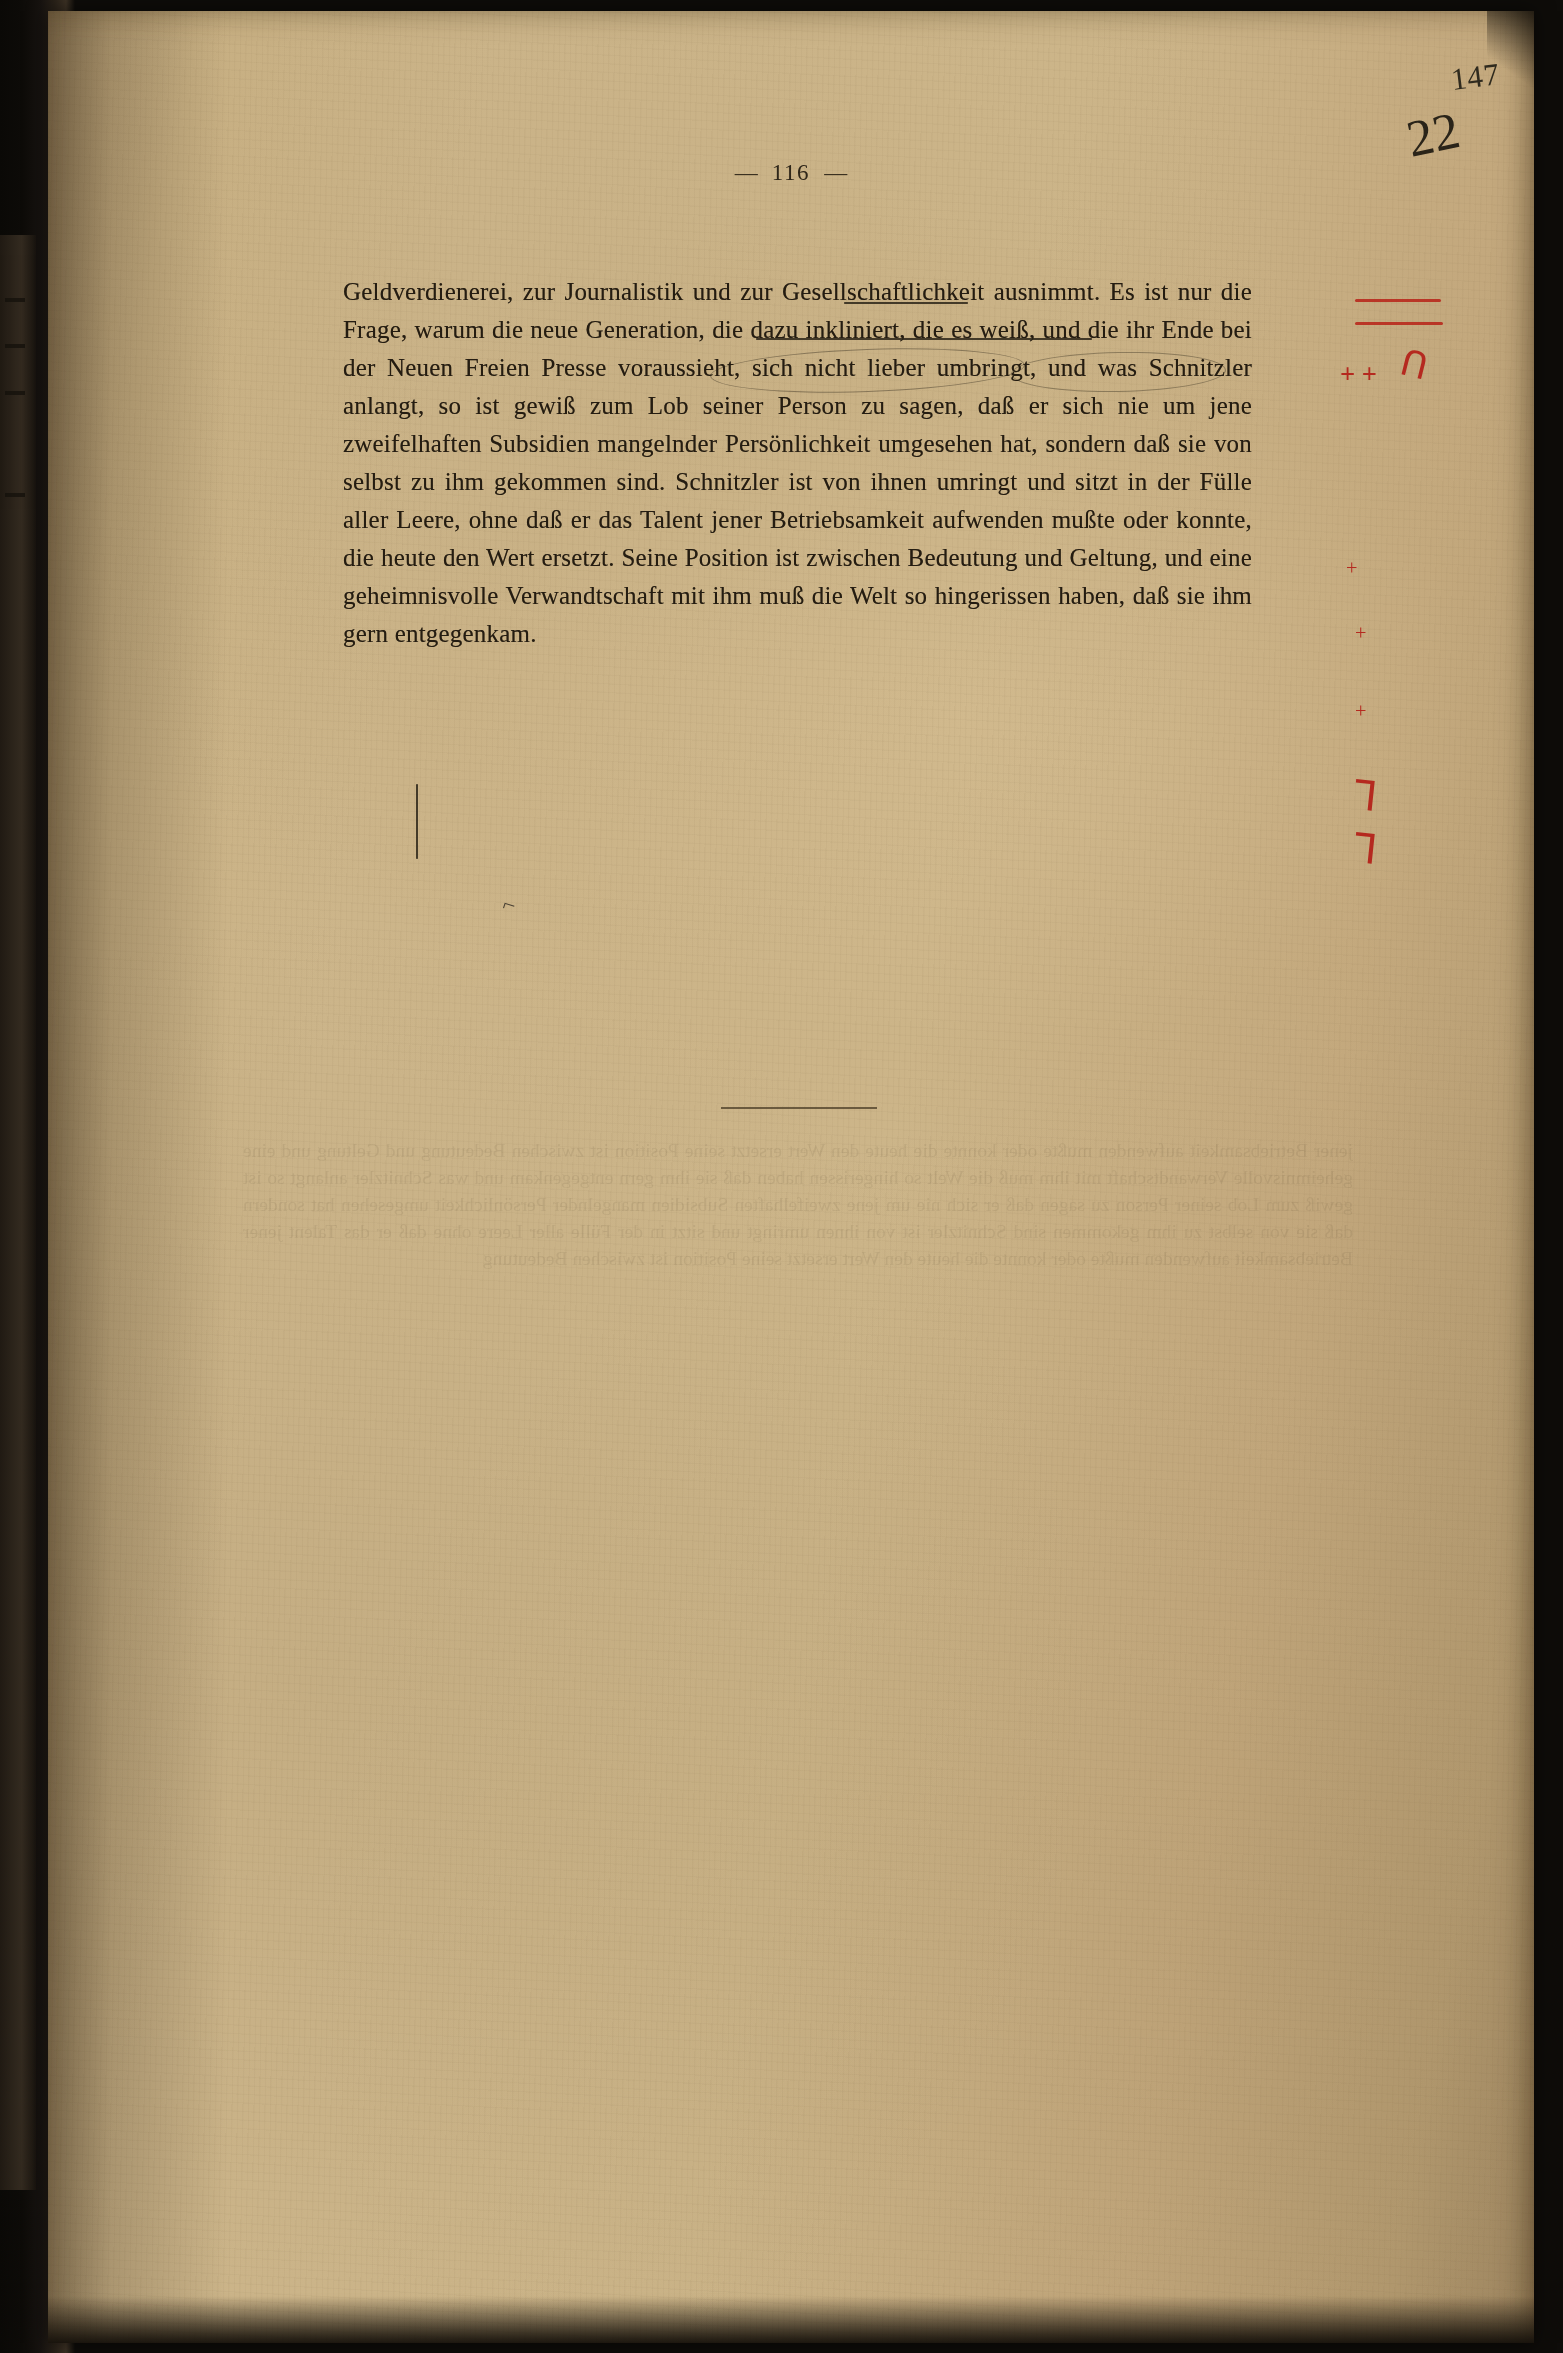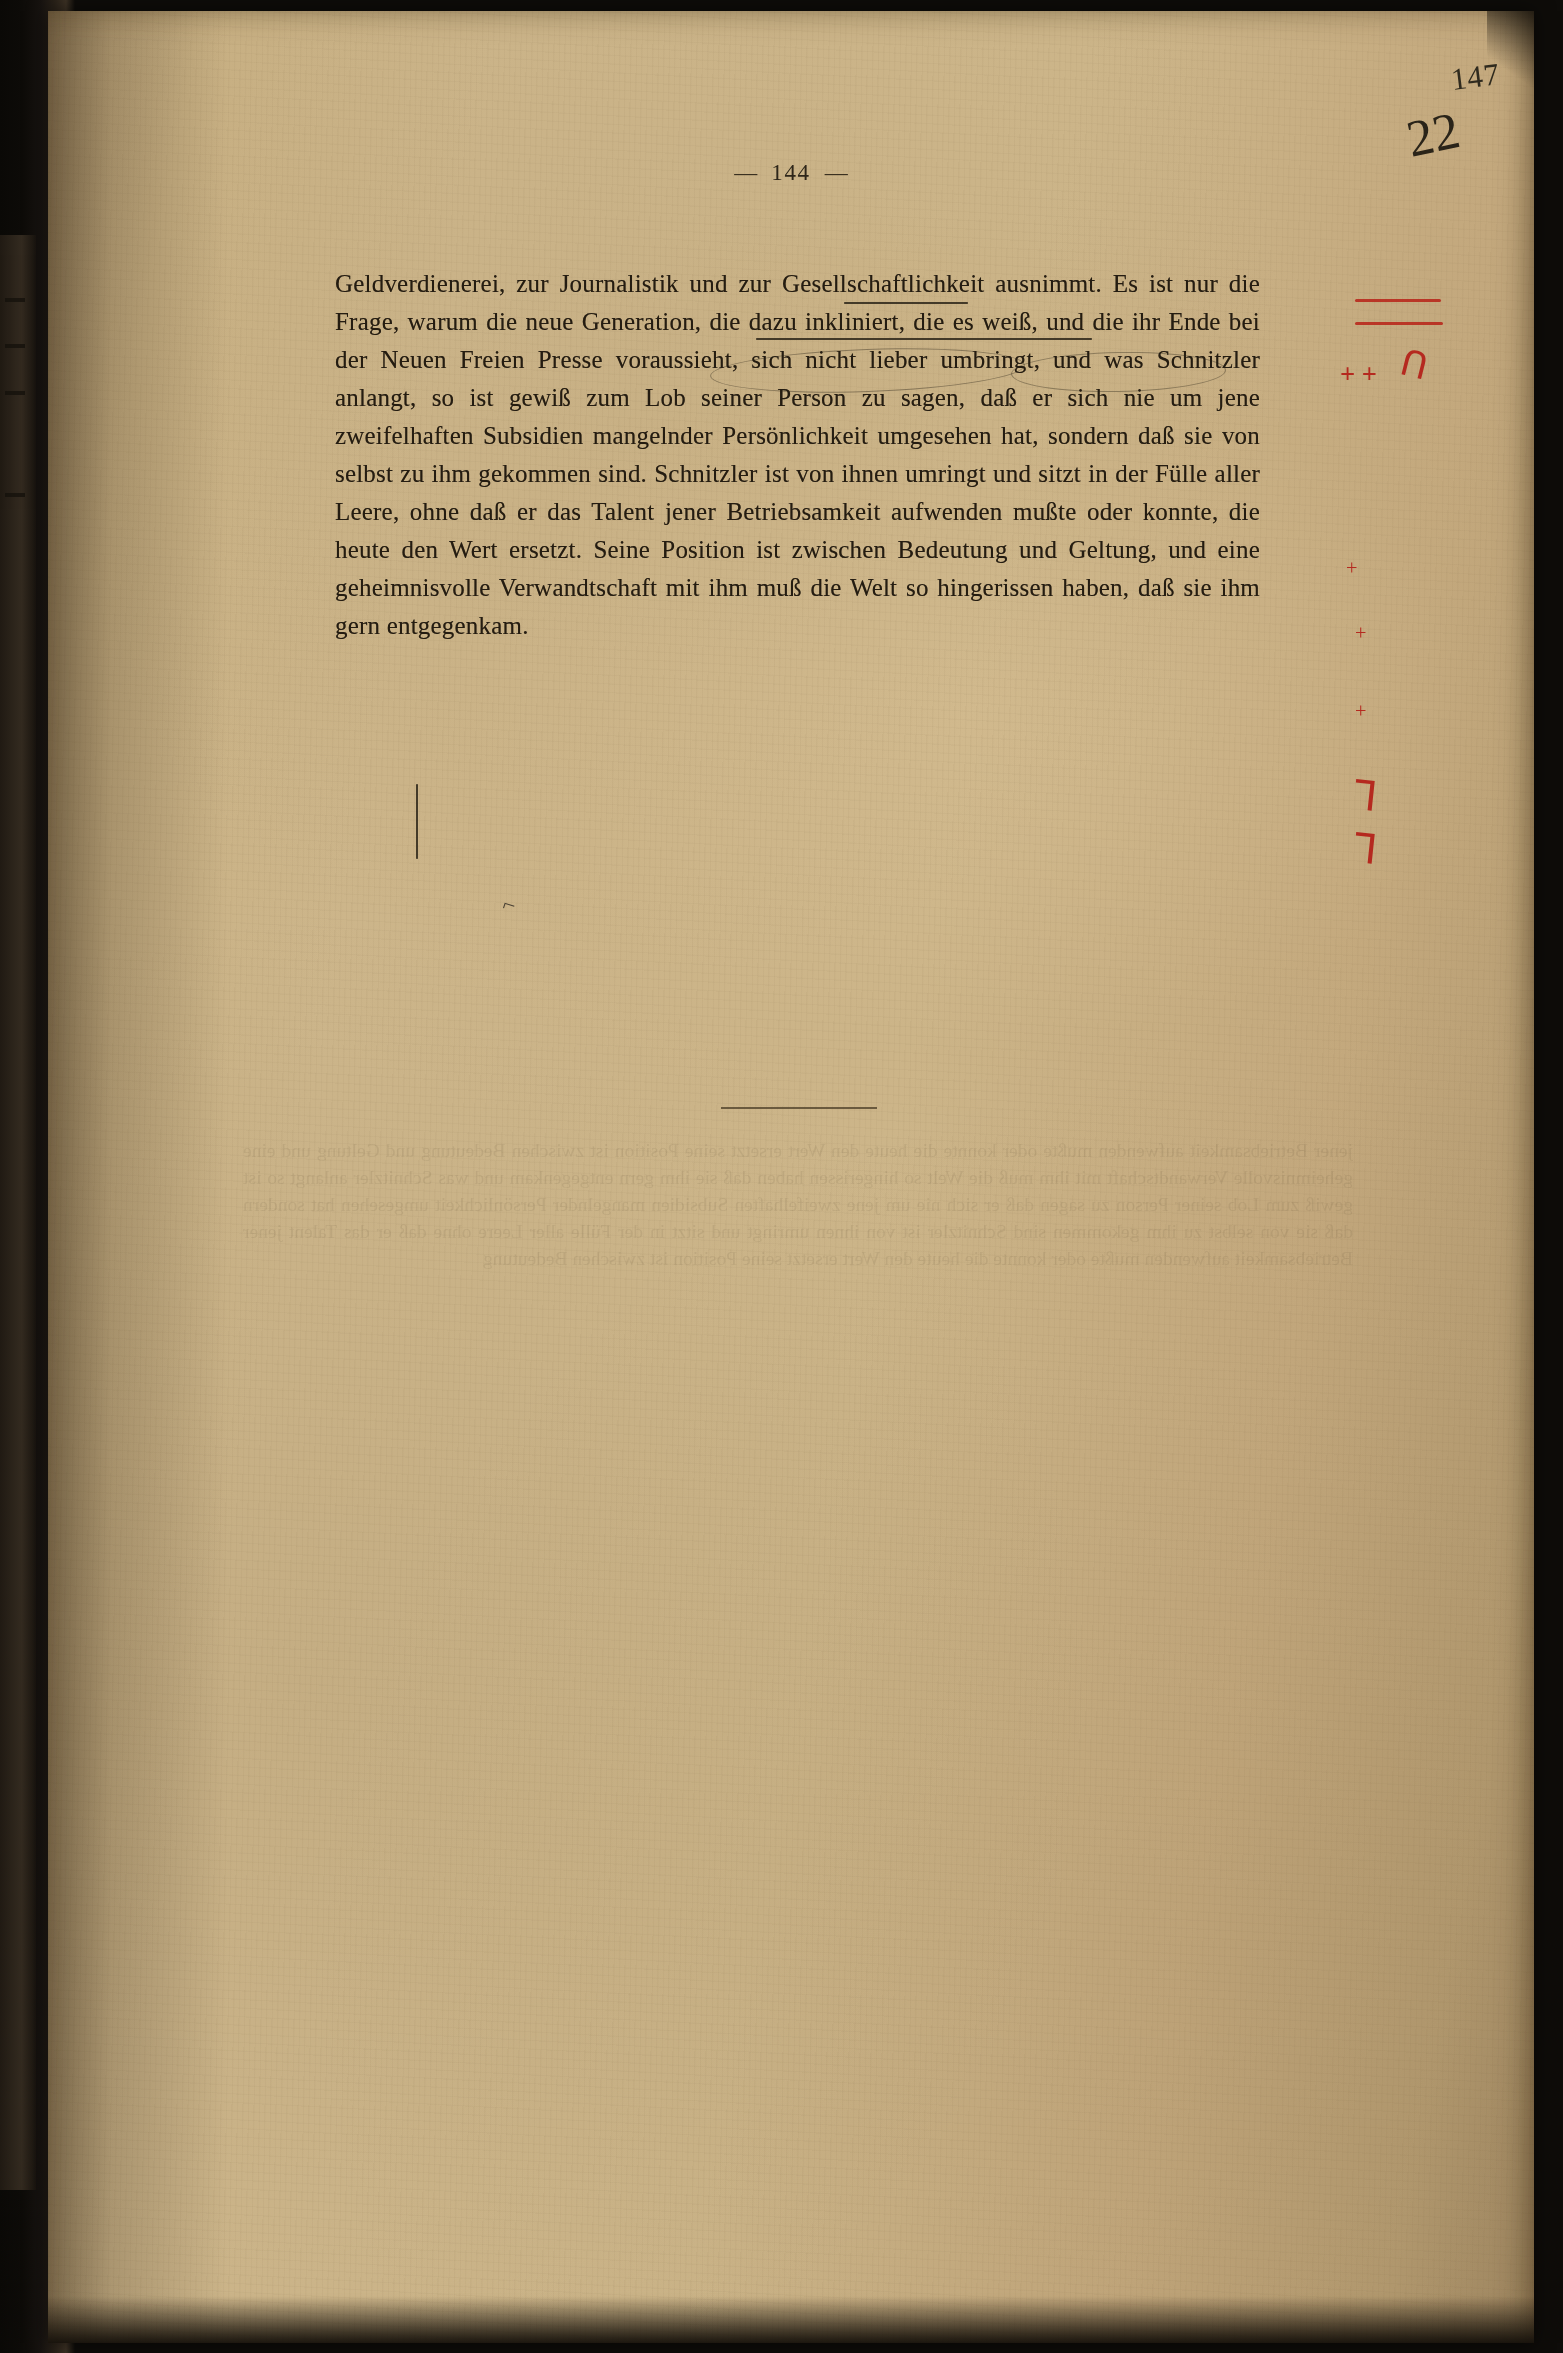--- a/index.html
+++ b/index.html
@@ -143,21 +143,21 @@
     top: 250px;
     width: 933px;
     font-family: "Liberation Serif", serif;
     font-size: 25px;
     line-height: 38px;
     text-align: justify;
     color: #241c11;
     letter-spacing: 0.2px;
     text-shadow: 0 0 0.5px rgba(35,27,16,.45);
   }
-  .body-text p { margin: 4px; }
+  .body-text p { margin: 12px; }
 
   
   .hrule {
     position: absolute;
     left: 673px;
     top: 1096px;
     width: 156px;
     height: 1.6px;
     background: #4a3c26;
     opacity: .75;
@@ -251,21 +251,21 @@
     <div class="tick" style="top:156px"></div>
     <div class="tick" style="top:258px"></div>
   </div>
 
   <div class="paper">
     <div class="tex"></div>
 
     <div class="ghost">jener Betriebsamkeit aufwenden mußte oder konnte die heute den Wert ersetzt seine Position ist zwischen Bedeutung und Geltung und eine geheimnisvolle Verwandtschaft mit ihm muß die Welt so hingerissen haben daß sie ihm gern entgegenkam und was Schnitzler anlangt so ist gewiß zum Lob seiner Person zu sagen daß er sich nie um jene zweifelhaften Subsidien mangelnder Persönlichkeit umgesehen hat sondern daß sie von selbst zu ihm gekommen sind Schnitzler ist von ihnen umringt und sitzt in der Fülle aller Leere ohne daß er das Talent jener Betriebsamkeit aufwenden mußte oder konnte die heute den Wert ersetzt seine Position ist zwischen Bedeutung</div>
 
     <div class="page-number">
-      <span class="dash">—</span><span>144</span><span class="dash">—</span>
+      <span class="dash">—</span><span>116</span><span class="dash">—</span>
     </div>
 
     <div class="body-text">
       <p>Geldverdienerei, zur Journalistik und zur Gesellschaftlichkeit ausnimmt. Es ist nur die Frage, warum die neue Generation, die dazu inkliniert, die es weiß, und die ihr Ende bei der Neuen Freien Presse voraussieht, sich nicht lieber umbringt, und was Schnitzler anlangt, so ist gewiß zum Lob seiner Person zu sagen, daß er sich nie um jene zweifelhaften Subsidien mangelnder Persönlichkeit umgesehen hat, sondern daß sie von selbst zu ihm gekommen sind. Schnitzler ist von ihnen umringt und sitzt in der Fülle aller Leere, ohne daß er das Talent jener Betriebsamkeit aufwenden mußte oder konnte, die heute den Wert ersetzt. Seine Position ist zwischen Bedeutung und Geltung, und eine geheimnisvolle Verwandtschaft mit ihm muß die Welt so hingerissen haben, daß sie ihm gern entgegenkam.</p>
     </div>
 
     <div class="ink" style="left:796px; top:291px; width:124px; height:2.3px;"></div>
     <div class="ink" style="left:708px; top:327px; width:336px; height:2.3px;"></div>
     <div class="ellipse-mark" style="left:662px; top:338px; width:313px; height:41px; border-width:1.6px; border-color:rgba(43,36,24,.55); transform:rotate(-2deg);"></div>
     <div class="ellipse-mark" style="left:963px; top:341px; width:213px; height:38px; border-width:1.6px; border-color:rgba(43,36,24,.5); transform:rotate(-1deg);"></div>

